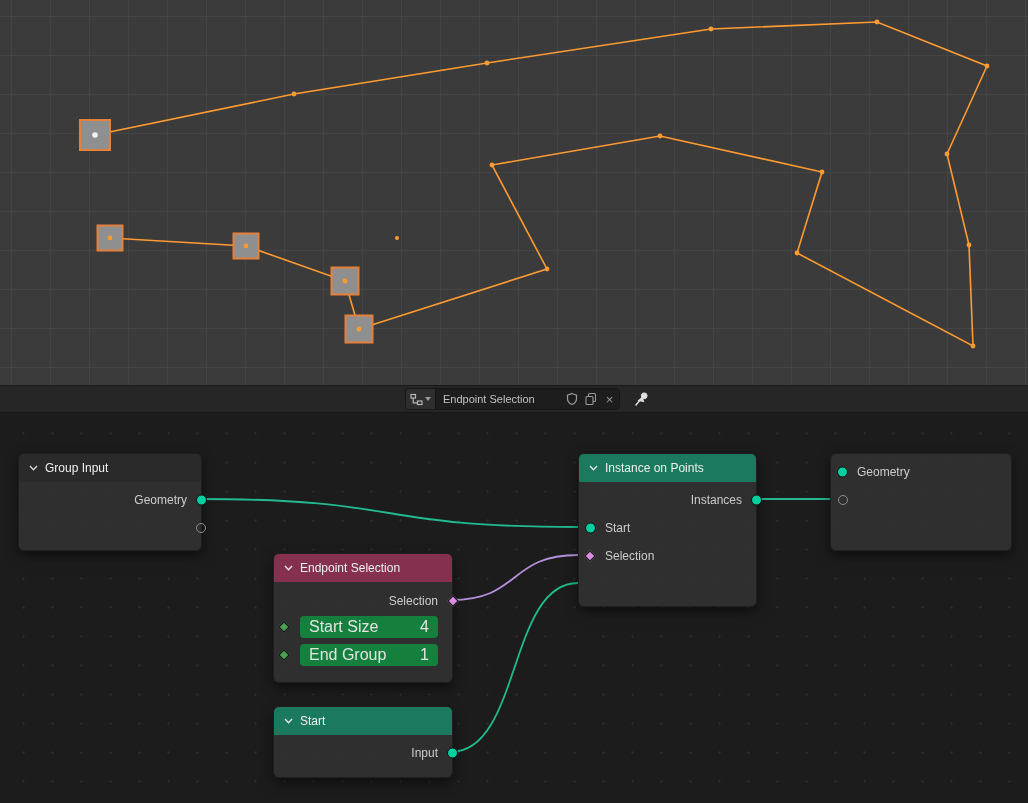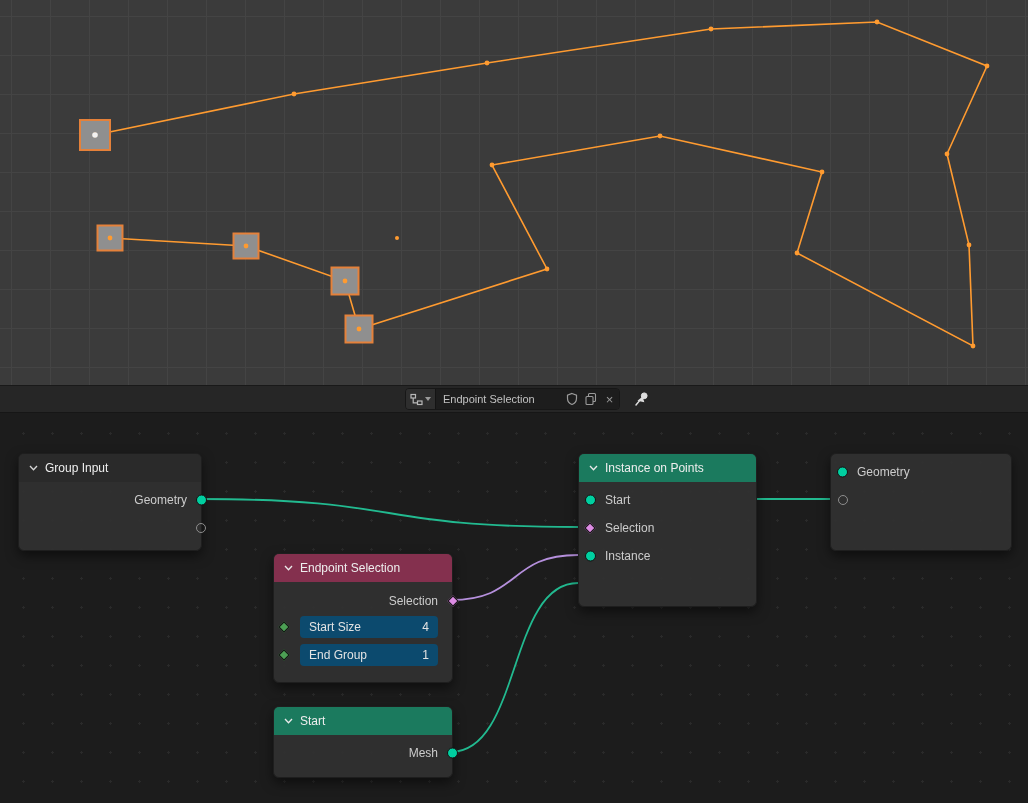--- a/index.html
+++ b/index.html
@@ -50,22 +50,22 @@
   .diam{position:absolute;width:8px;height:8px;border:1px solid #121212;top:50%;
     transform:translateY(-50%) rotate(45deg);box-sizing:border-box;}
   .diam.right{right:-5px;}
   .diam.left{left:-5px;}
   .diam.boolean{background:#dd8ce4;}
   .diam.int{background:#4ca054;}
   .virt{position:absolute;width:10px;height:10px;border-radius:50%;border:1.5px solid #8d8d8d;
     background:transparent;top:50%;transform:translateY(-50%);box-sizing:border-box;}
   .virt.right{right:-5px;}
   .virt.left{left:-5px;}
-  .slider{height:22px;margin:0 14px 6px 14px;background:#0c4a6e;border-radius:4px;display:flex;
-    align-items:center;justify-content:space-between;padding:0 9px;font-size:12px;color:#e3e3e3;
+  .slider{height:22px;margin:0 14px 6px 14px;background:#15803d;border-radius:4px;display:flex;
+    align-items:center;justify-content:space-between;padding:0 9px;font-size:16px;color:#e3e3e3;
     position:relative;}
   .sel-row{height:30px;}
 </style>
 </head>
 <body>
 
 <div class="page">
 
   <div class="viewport">
     <svg id="vp-svg">
@@ -166,31 +166,31 @@
     </div>
 
     <div class="node" style="left:578px;top:40px;width:177px;height:152px;">
       <div class="node-header hdr-teal">
         <svg width="9" height="6">
           <polyline points="1,1 4.5,4.8 8,1" fill="none" stroke="#eaeaea" stroke-width="1.3"></polyline>
           </svg>
         <span>Instance on Points</span>
       </div>
       <div class="node-body">
+        <div class="row out">
+          <span>Instances</span>
+          <span class="sock right geometry"></span>
+        </div>
         <div class="row">
           <span class="sock left geometry"></span>
           <span>Start</span>
         </div>
         <div class="row">
           <span class="diam left boolean"></span>
           <span>Selection</span>
-        </div>
-        <div class="row">
-          <span class="sock left geometry"></span>
-          <span>Instance</span>
         </div>
       </div>
     </div>
 
     <div class="node" style="left:830px;top:40px;width:180px;height:96px;">
       <div class="node-body">
         <div class="row">
           <span class="sock left geometry"></span>
           <span>Geometry</span>
         </div>
@@ -227,19 +227,19 @@
 
     <div class="node" style="left:273px;top:293px;width:178px;height:70px;">
       <div class="node-header hdr-teal">
         <svg width="9" height="6">
           <polyline points="1,1 4.5,4.8 8,1" fill="none" stroke="#eaeaea" stroke-width="1.3"></polyline>
           </svg>
         <span>Start</span>
       </div>
       <div class="node-body">
         <div class="row out">
-          <span>Mesh</span>
+          <span>Input</span>
           <span class="sock right geometry"></span>
         </div>
       </div>
     </div>
   </div>
 </div>
 
 </body></html>

